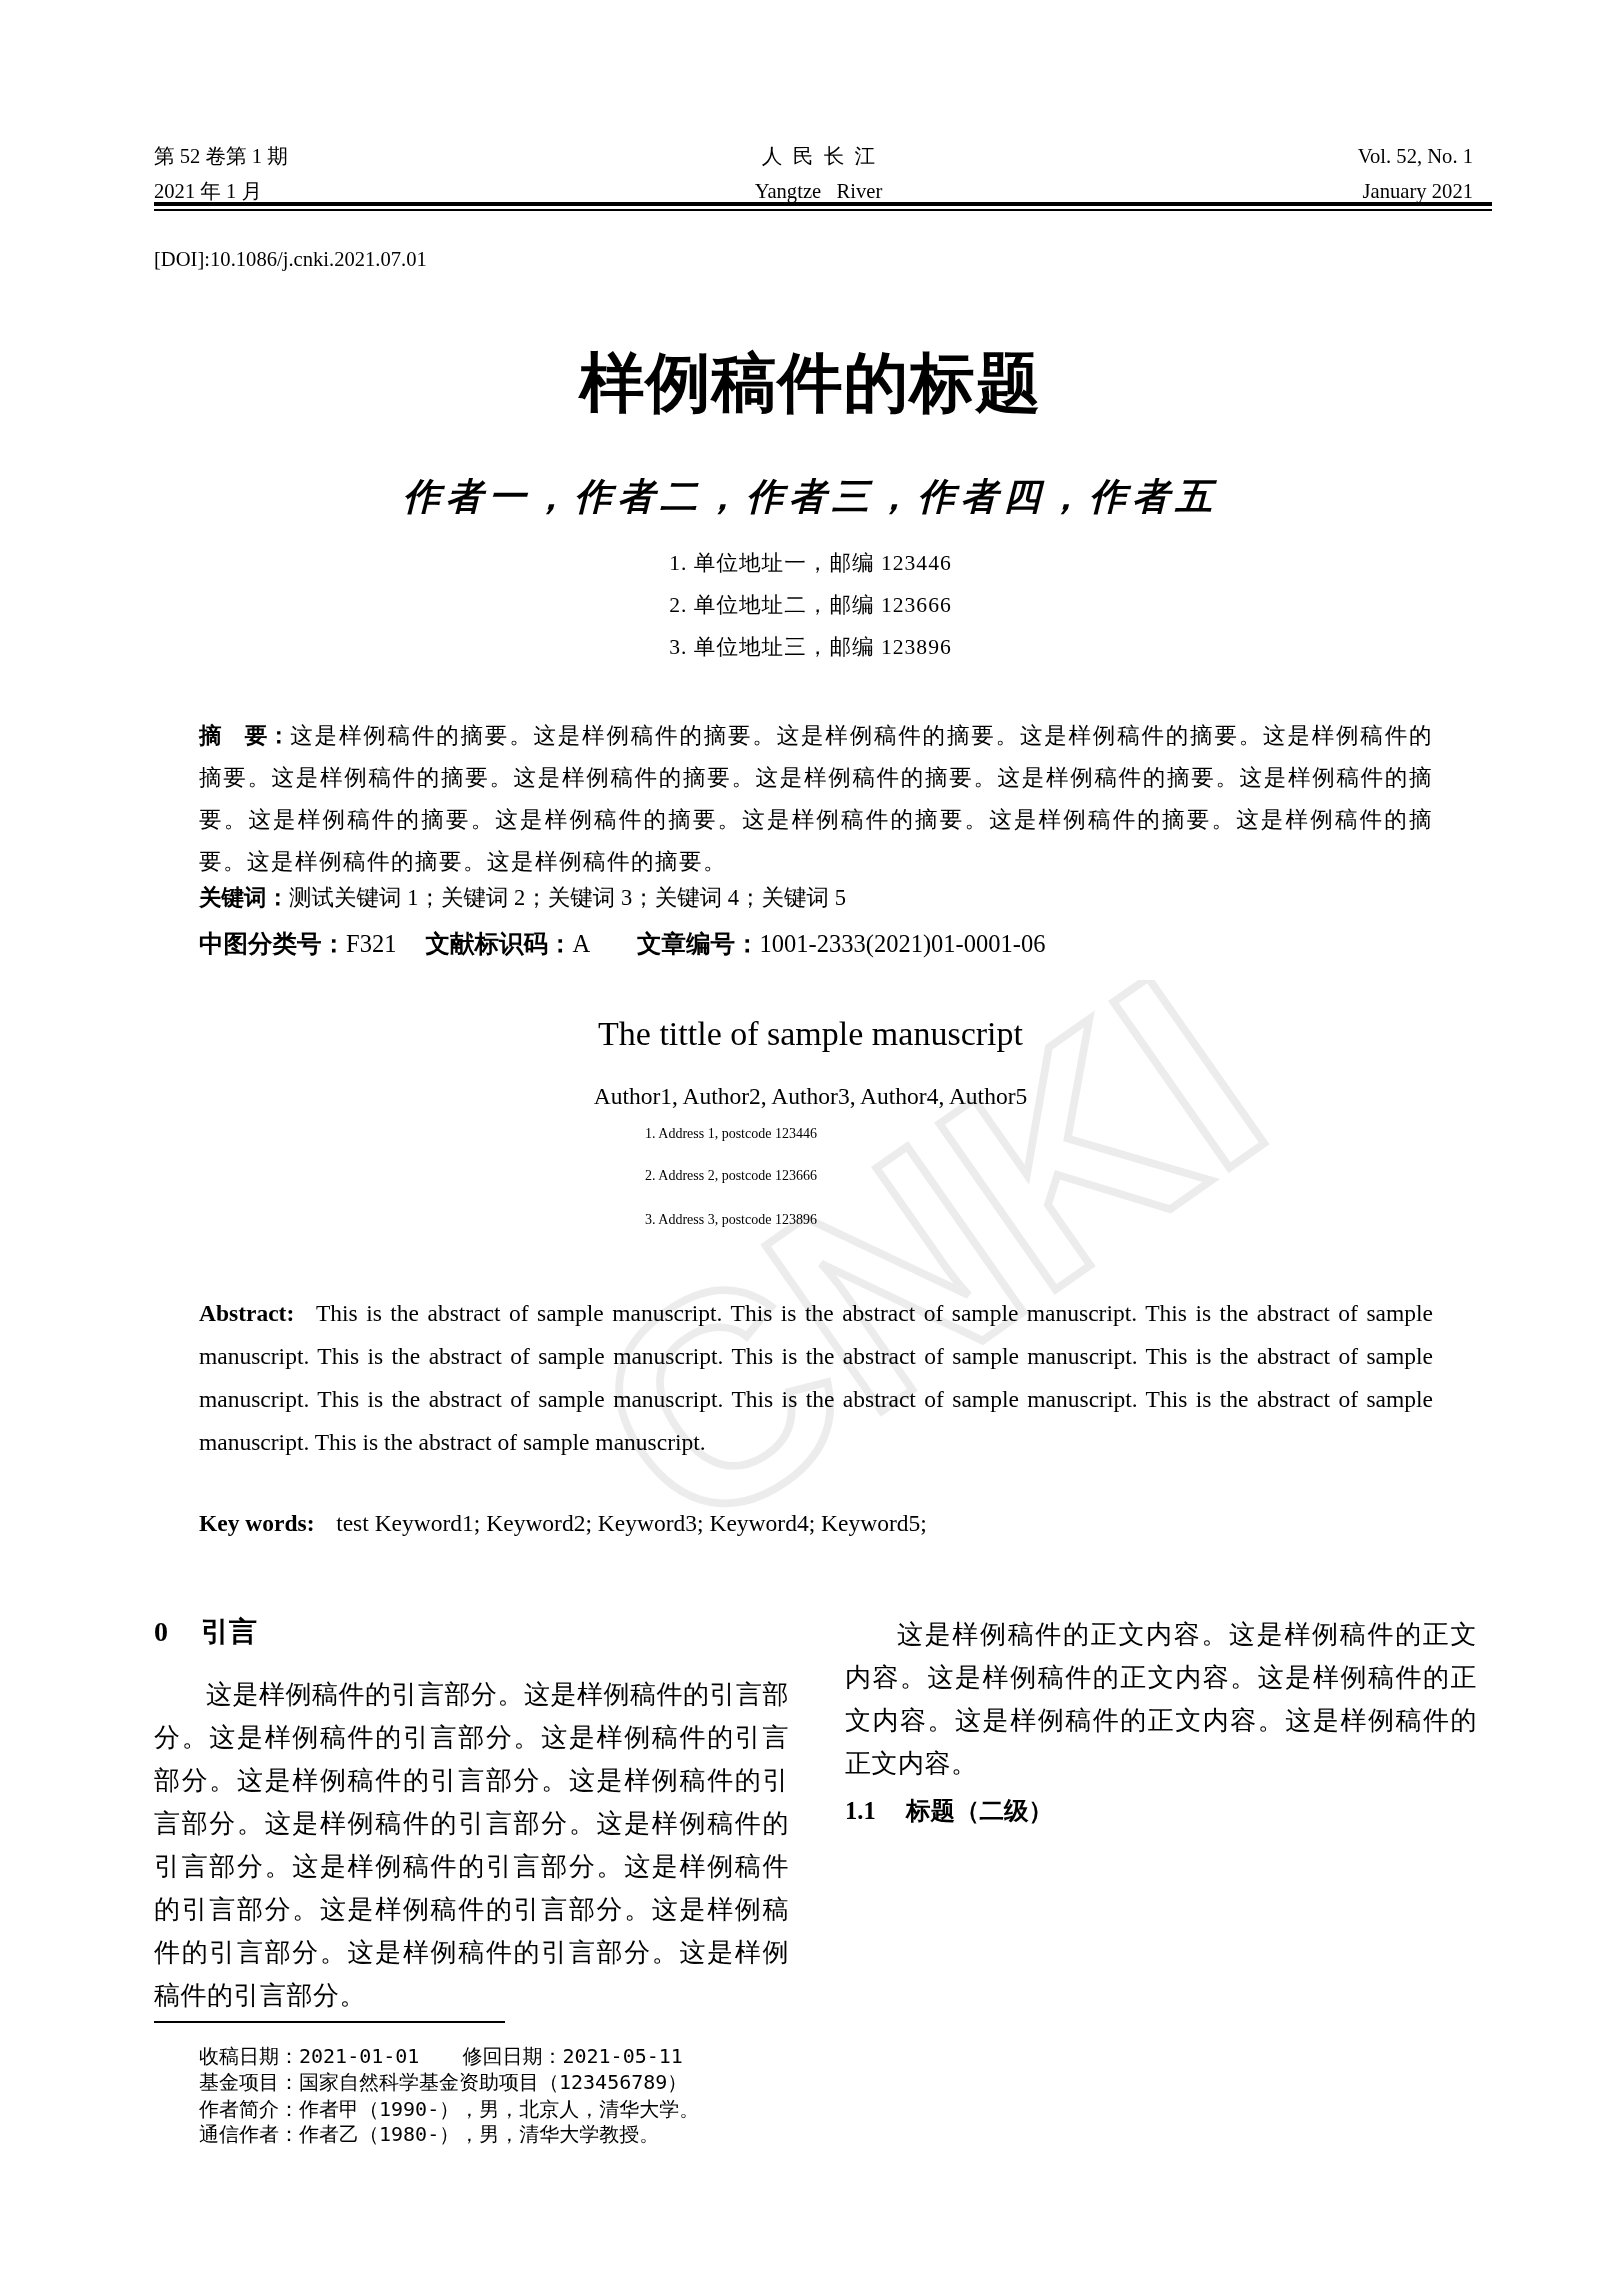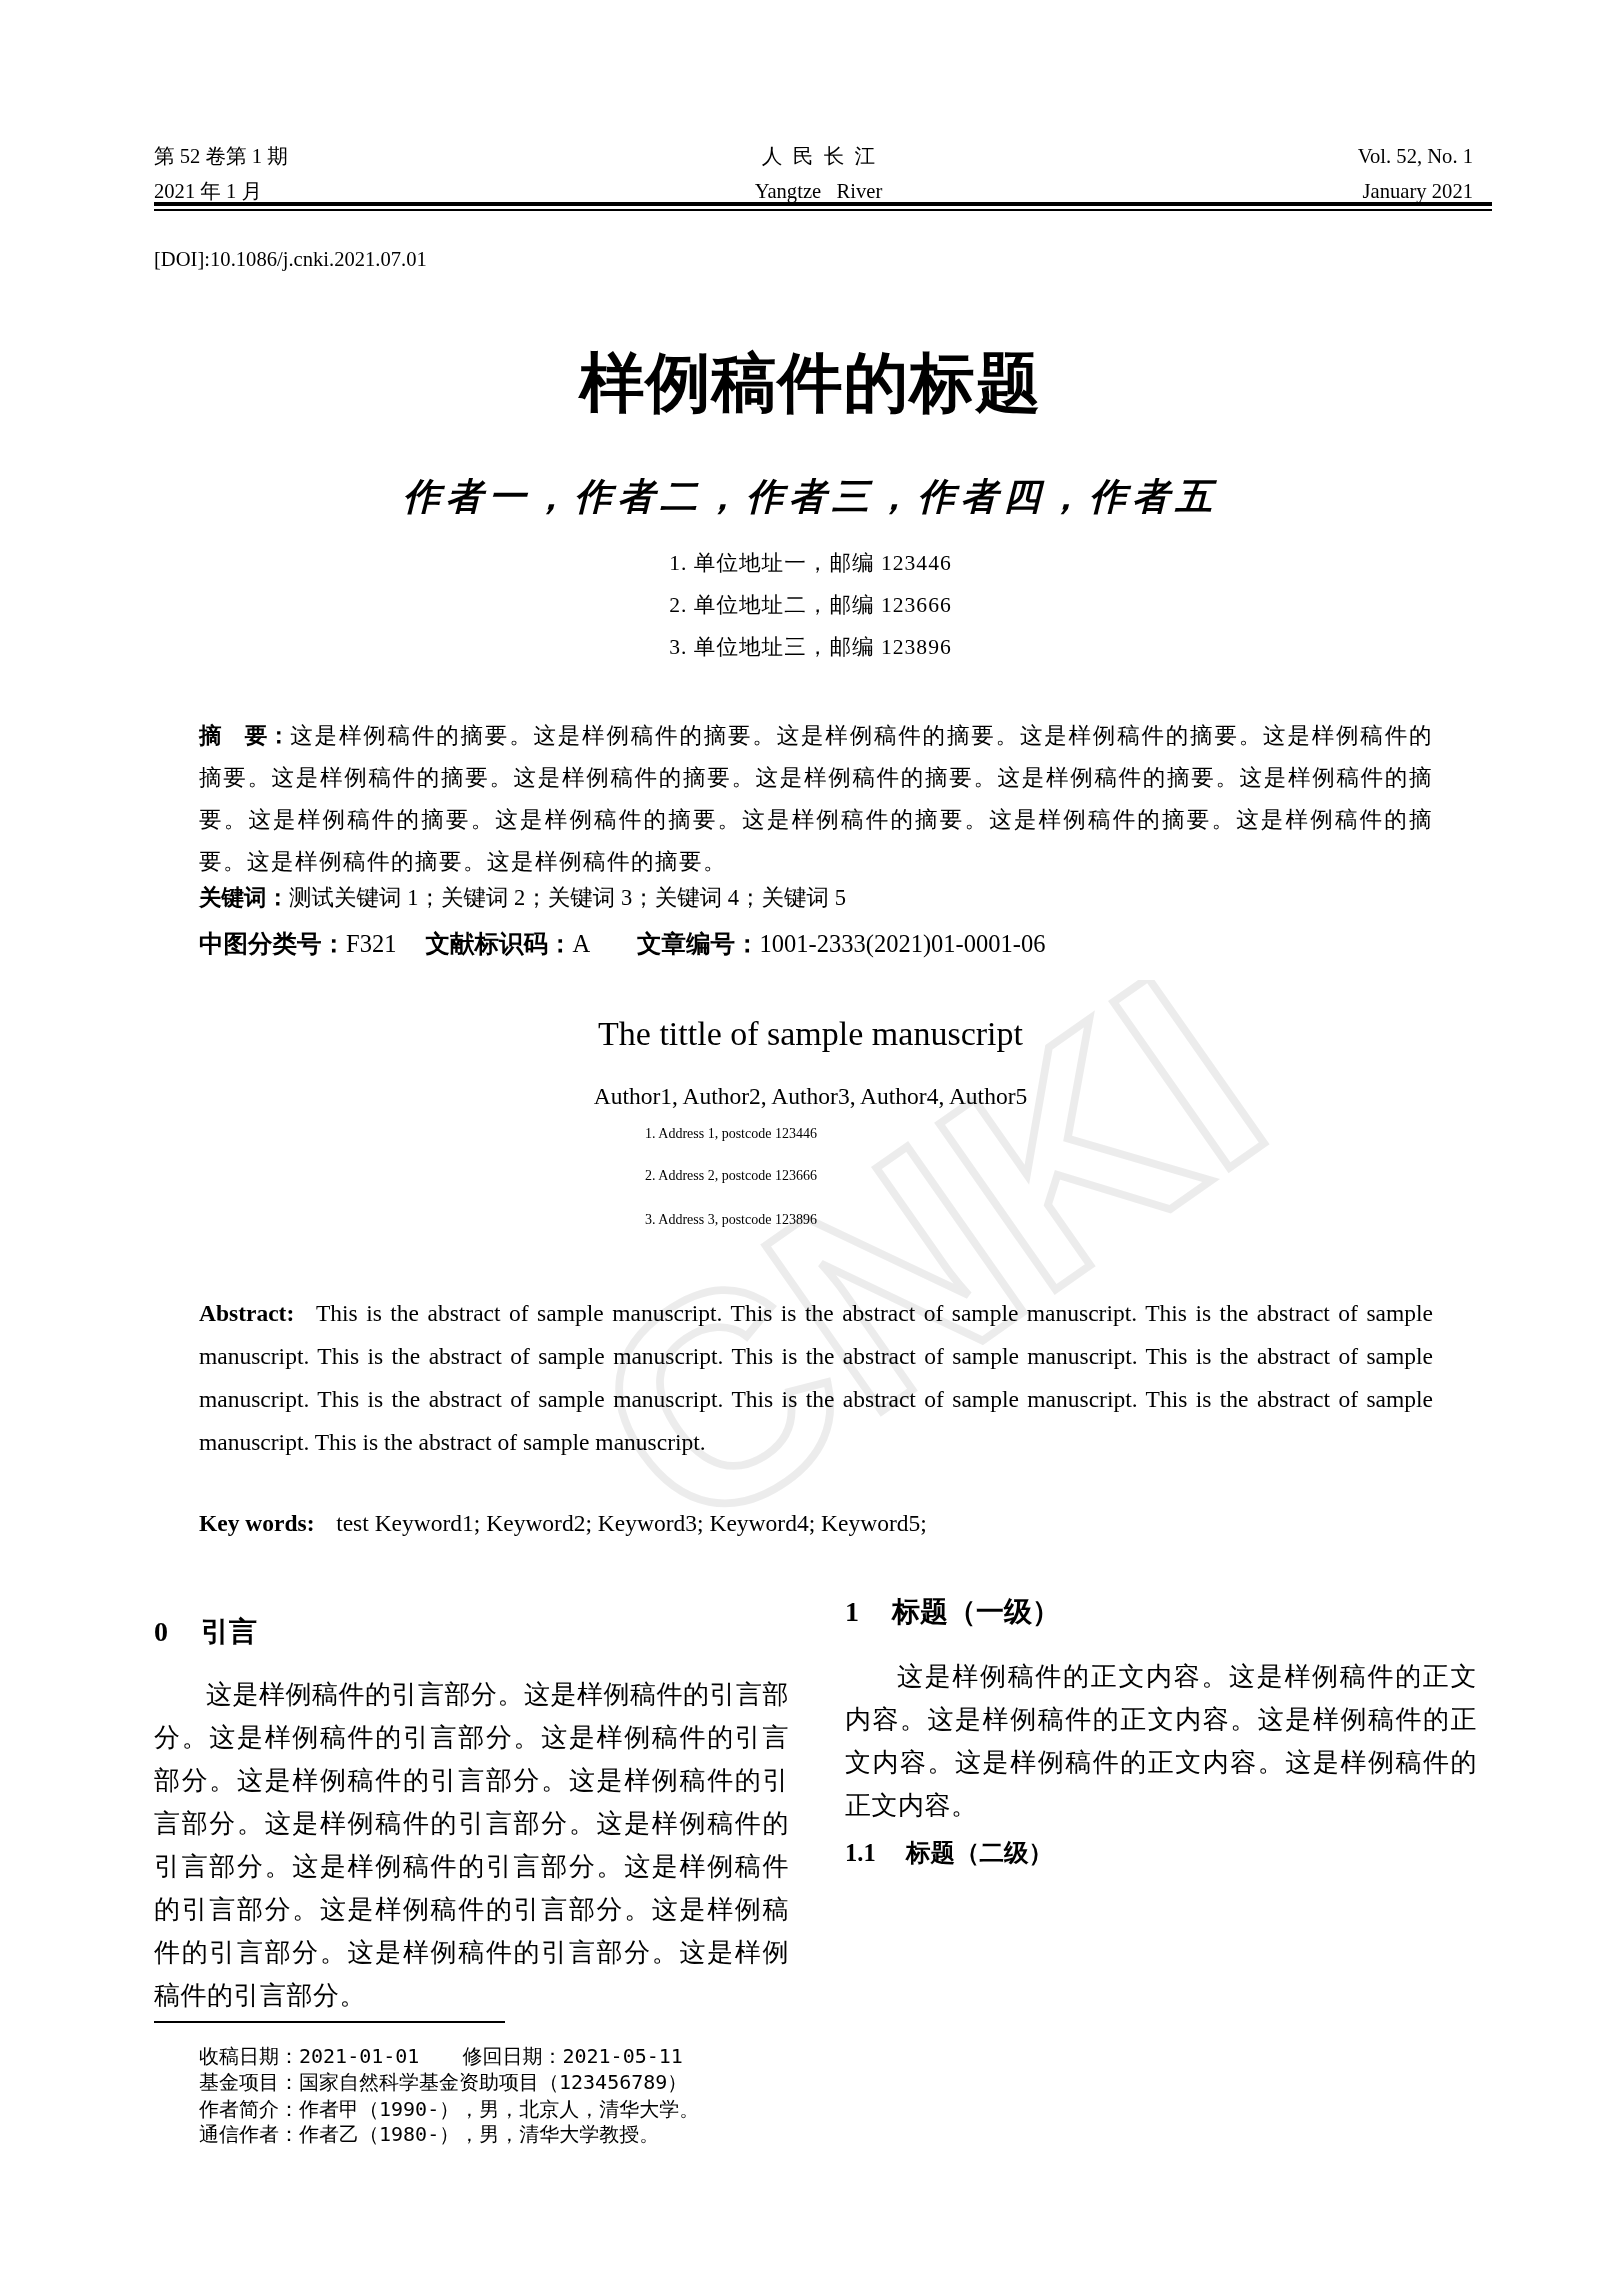--- a/index.html
+++ b/index.html
@@ -106,23 +106,20 @@
 </div>
 
 <div class="col col-left" style="top:1607px">
   <div class="sec-h1">
     <span class="num serif">0</span><span class="sans">引言</span>
   </div>
   <div class="body-text sans" style="margin-top:23.5px">这是样例稿件的引言部分。这是样例稿件的引言部分。这是样例稿件的引言部分。这是样例稿件的引言部分。这是样例稿件的引言部分。这是样例稿件的引言部分。这是样例稿件的引言部分。这是样例稿件的引言部分。这是样例稿件的引言部分。这是样例稿件的引言部分。这是样例稿件的引言部分。这是样例稿件的引言部分。这是样例稿件的引言部分。这是样例稿件的引言部分。</div>
 </div>
 
 <div class="col col-right" style="top:1587px">
-  <div class="sec-h1">
-    <span class="num serif">1</span><span class="sans">标题（一级）</span>
-  </div>
   <div class="body-text sans" style="margin-top:25.5px">这是样例稿件的正文内容。这是样例稿件的正文内容。这是样例稿件的正文内容。这是样例稿件的正文内容。这是样例稿件的正文内容。这是样例稿件的正文内容。</div>
   <div class="sec-h2" style="margin-top:3.9px">
     <span class="num serif">1.1</span><span class="sans">标题（二级）</span>
   </div>
 </div>
 
 <div class="fn-rule"></div>
 <div>
   <div class="abs fn mono" style="top:2043px">
     <span>收稿日期：</span><span>2021-01-01</span><span class="gap"></span><span>修回日期：</span><span>2021-05-11</span>

